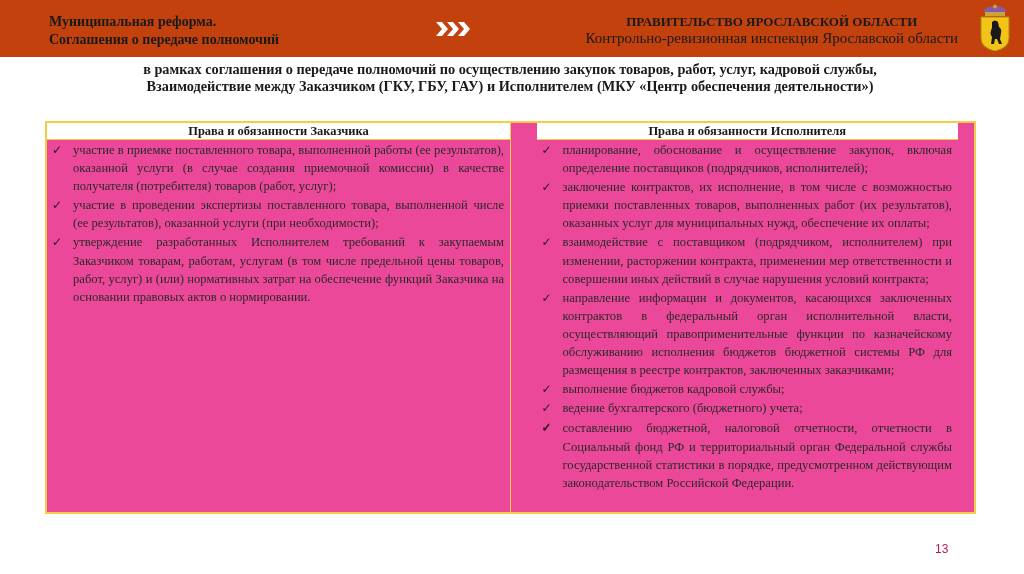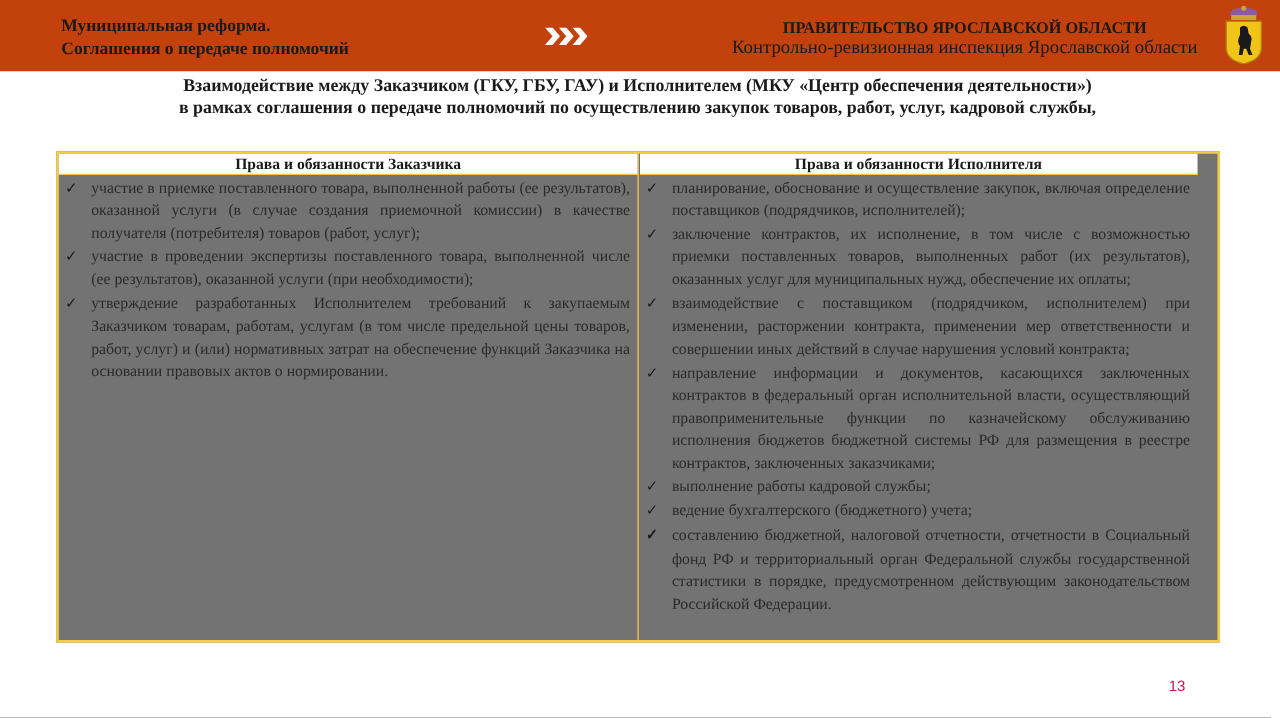--- a/index.html
+++ b/index.html
@@ -30,27 +30,27 @@
   .emblem {
     position: absolute; left: 973px; top: 4px; width: 44px; height: 48px;
   }
   .title {
     position: absolute; left: 40px; top: 61px; width: 940px;
     text-align: center; font-weight: bold; font-size: 14.3px; line-height: 16.5px;
     color: #1a1a1a;
   }
   .table {
     position: absolute; left: 45px; top: 121px; width: 931px; height: 393px;
-    border: 2px solid #f5cd45; background: #737373; box-sizing: border-box;
+    border: 2px solid #f5cd45; background: #ec4899; box-sizing: border-box;
   }
   .col {
     position: absolute; top: 0; bottom: 0;
   }
   .col-left { left: 0; width: 463px; border-right: 1.5px solid #f5cd45; }
-  .col-right { left: 464.5px; right: 16px; }
+  .col-right { left: 464.5px; right: 16px; padding-left: 25px; }
   .col-head {
     height: 16px; background: #ffffff; border-bottom: 1.5px solid #f5cd45;
     text-align: center; font-weight: bold; font-size: 12.5px; line-height: 16px;
     color: #1a1a1a;
   }
   .items { list-style: none; margin: 0; padding: 0; }
   .item {
     position: relative; padding: 1px 6px 0 26px; font-size: 12.6px; line-height: 18.1px;
     text-align: justify; color: #2a2a2a;
   }
@@ -83,22 +83,22 @@
   <svg class="emblem" viewBox="0 0 44 48">
     <ellipse cx="22" cy="7" rx="11" ry="5" fill="#8a5aa6"></ellipse>
     <rect x="12" y="8" width="20" height="4" fill="#c9a43a"></rect>
     <circle cx="22" cy="2.5" r="2" fill="#c9a43a"></circle>
     <path d="M8 13 H36 V34 Q36 44 22 47 Q8 44 8 34 Z" fill="#f2c418" stroke="#b08a10" stroke-width="1"></path>
     <path d="M19 18 q3 -3 6 0 l1 5 q3 2 2 6 l-1 6 l2 5 h-3 l-2 -5 l-2 0 l-1 5 h-3 l1 -7 q-3 -4 0 -9 z" fill="#1a1a1a"></path>
   </svg>
 </div>
 
 <div class="title">
+  <div>в рамках соглашения о передаче полномочий по осуществлению закупок товаров, работ, услуг, кадровой службы,</div>
   <div>Взаимодействие между Заказчиком (ГКУ, ГБУ, ГАУ) и Исполнителем (МКУ «Центр обеспечения деятельности»)</div>
-  <div>в рамках соглашения о передаче полномочий по осуществлению закупок товаров, работ, услуг, кадровой службы,</div>
 </div>
 
 <div class="table">
   <div class="col col-left">
     <div class="col-head">Права и обязанности Заказчика</div>
     <ul class="items">
       <li class="item">
         <span class="check">✓</span>
         <span>участие в приемке поставленного товара, выполненной работы (ее результатов), оказанной услуги (в случае создания приемочной комиссии) в качестве получателя (потребителя) товаров (работ, услуг);</span>
       </li>
@@ -126,21 +126,21 @@
       <li class="item">
         <span class="check">✓</span>
         <span>взаимодействие с поставщиком (подрядчиком, исполнителем) при изменении, расторжении контракта, применении мер ответственности и совершении иных действий в случае нарушения условий контракта;</span>
       </li>
       <li class="item">
         <span class="check">✓</span>
         <span>направление информации и документов, касающихся заключенных контрактов в федеральный орган исполнительной власти, осуществляющий правоприменительные функции по казначейскому обслуживанию исполнения бюджетов бюджетной системы РФ для размещения в реестре контрактов, заключенных заказчиками;</span>
       </li>
       <li class="item">
         <span class="check">✓</span>
-        <span>выполнение работы кадровой службы;</span>
+        <span>выполнение бюджетов кадровой службы;</span>
       </li>
       <li class="item">
         <span class="check">✓</span>
         <span>ведение бухгалтерского (бюджетного) учета;</span>
       </li>
       <li class="item">
         <span class="check">✓</span>
       </li>
       <li class="item">
         <span class="check">✓</span>

